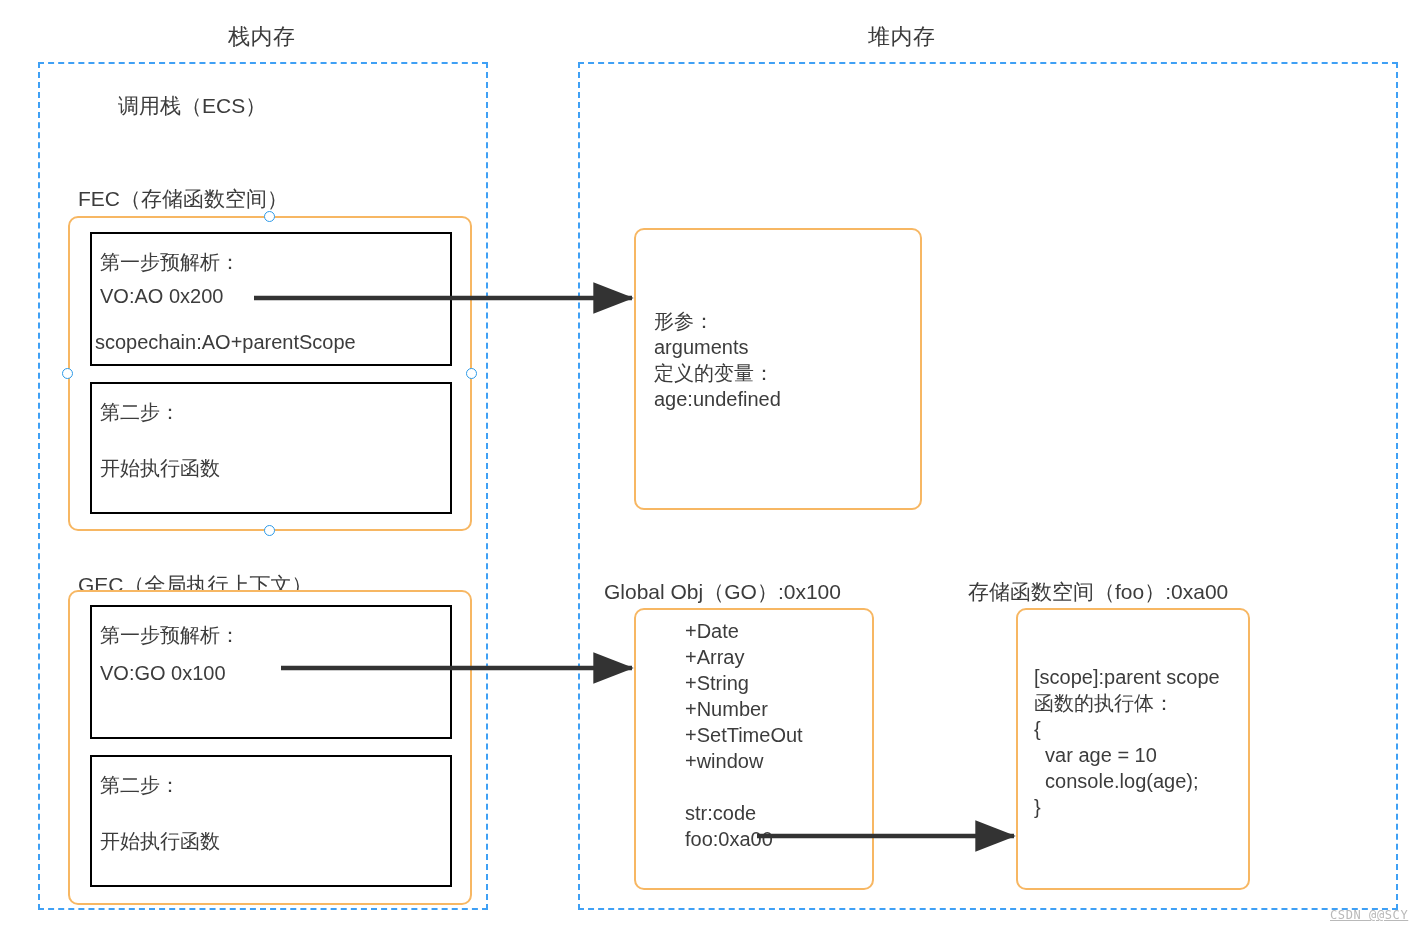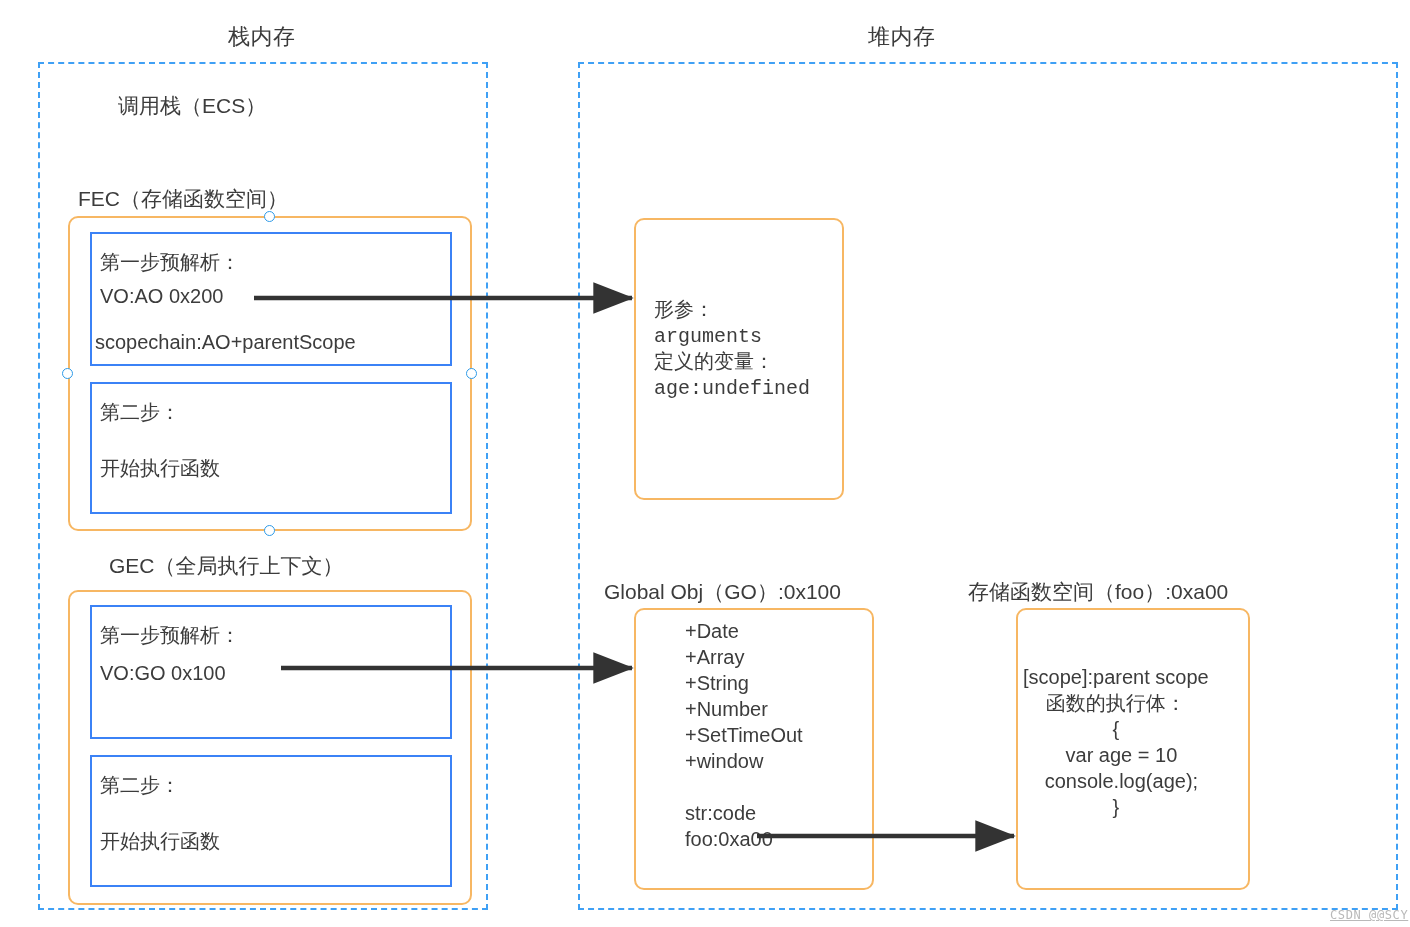--- a/index.html
+++ b/index.html
@@ -45,21 +45,21 @@
   
   .orange-box {
     border: 2px solid #F7B763;
     border-radius: 10px;
     box-sizing: border-box;
     background: #ffffff;
   }
 
   
   .blue-box {
-    border: 2px solid #3b82f6;
+    border: 2px solid #000000;
     box-sizing: border-box;
     background: #ffffff;
   }
   .blue-box .line {
     font-size: 20px;
     color: #3c3c3c;
     white-space: nowrap;
     line-height: 1.0;
   }
 
@@ -124,38 +124,38 @@
     <div class="line abs" style="left:8px; top:18px;">第一步预解析：</div>
     <div class="line abs" style="left:8px; top:52px;"> VO:AO 0x200</div>
     <div class="line abs" style="left:3px; top:98px;">scopechain:AO+parentScope</div>
   </div>
 
   <div class="abs blue-box" style="left:90px; top:382px; width:362px; height:132px;">
     <div class="line abs" style="left:8px; top:18px;">第二步：</div>
     <div class="line abs" style="left:8px; top:74px;">开始执行函数</div>
   </div>
 
-  <div class="abs ctx-label" style="left:78px; top:552px;margin-left:31px;">GEC（全局执行上下文）</div>
+  <div class="abs ctx-label" style="left:78px; top:571px;">GEC（全局执行上下文）</div>
 
   <div class="abs orange-box" style="left:68px; top:590px; width:404px; height:315px;"></div>
 
   <div class="abs blue-box" style="left:90px; top:605px; width:362px; height:134px;">
     <div class="line abs" style="left:8px; top:18px;">第一步预解析：</div>
     <div class="line abs" style="left:8px; top:56px;"> VO:GO 0x100</div>
   </div>
 
   <div class="abs blue-box" style="left:90px; top:755px; width:362px; height:132px;">
     <div class="line abs" style="left:8px; top:18px;">第二步：</div>
     <div class="line abs" style="left:8px; top:74px;">开始执行函数</div>
   </div>
 
   <div class="abs dashed-region" style="left:578px; top:62px; width:820px; height:848px;"></div>
 
 
-  <div class="abs orange-box" style="left:634px; top:218px; width:210px; height:282px;font-family:Liberation Mono, monospace;">
+  <div class="abs orange-box" style="left:634px; top:228px; width:288px; height:282px;">
     <div class="obj-body abs" style="left:18px; top:78px;">形参：
 arguments
 定义的变量：
 age:undefined</div>
   </div>
 
   <div class="abs obj-title" style="left:604px; top:578px;">Global Obj（GO）:0x100</div>
 
   <div class="abs orange-box" style="left:634px; top:608px; width:240px; height:282px;">
     <div class="obj-body abs" style="left:18px; top:8px;margin-left:31px;">+Date
@@ -165,21 +165,21 @@
 +SetTimeOut
 +window
 
 str:code
 foo:0xa00</div>
   </div>
 
   <div class="abs obj-title" style="left:968px; top:578px;">存储函数空间（foo）:0xa00</div>
 
   <div class="abs orange-box" style="left:1016px; top:608px; width:234px; height:282px;">
-    <div class="obj-body abs" style="left:5px; top:54px;text-align:center;">[scope]:parent scope
+    <div class="obj-body abs" style="left:16px; top:54px;">[scope]:parent scope
 函数的执行体：
 {
   var age = 10
   console.log(age);
 }</div>
   </div>
 
   <svg class="abs arrow-svg" style="left:0; top:0;" width="1410" height="927">
     <defs>
       <marker id="ah" markerWidth="9" markerHeight="7" refX="8.6" refY="3.5" orient="auto" markerUnits="strokeWidth">

